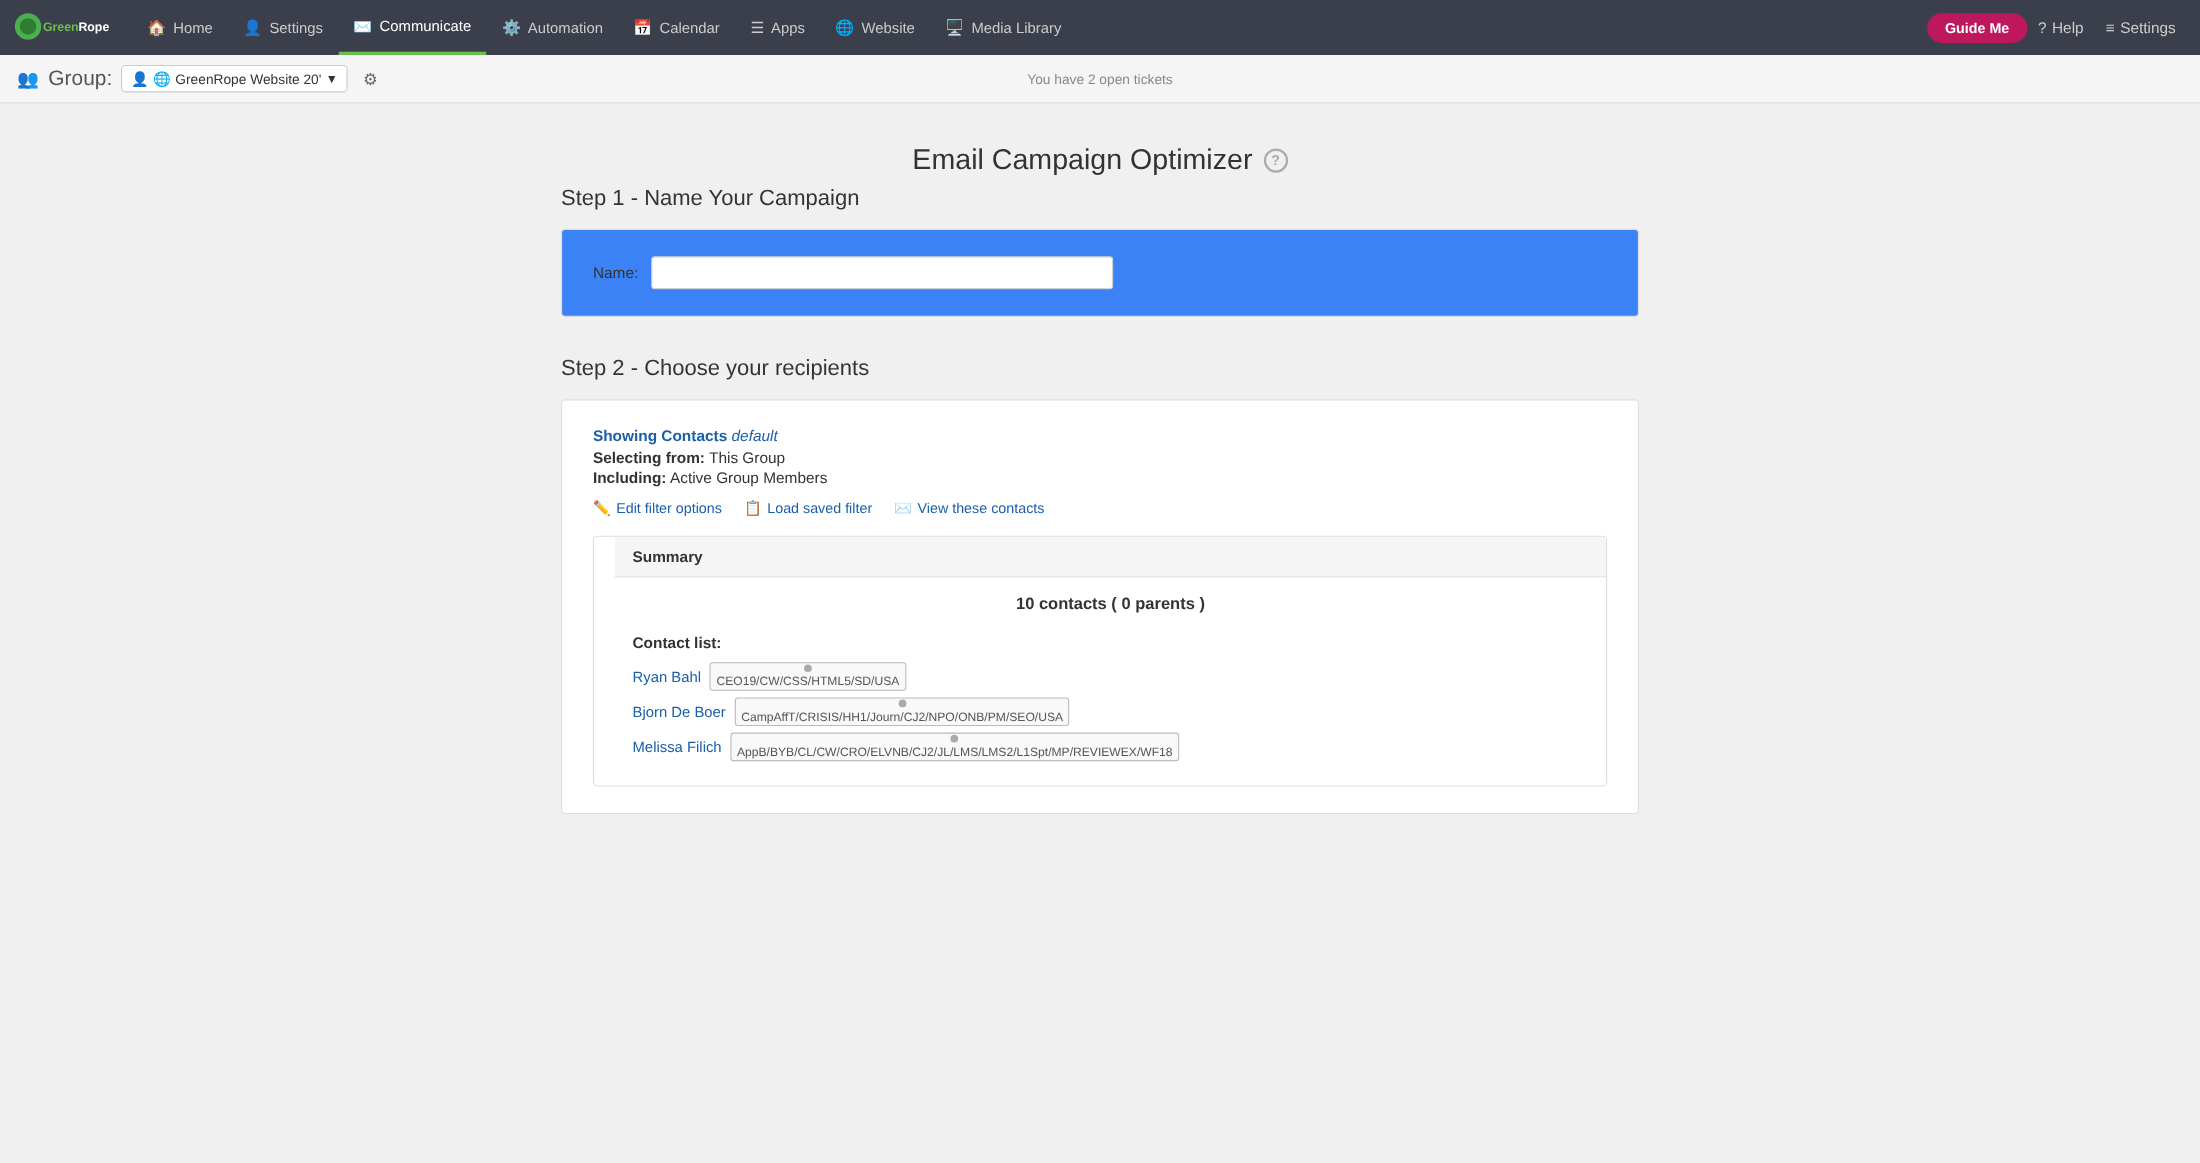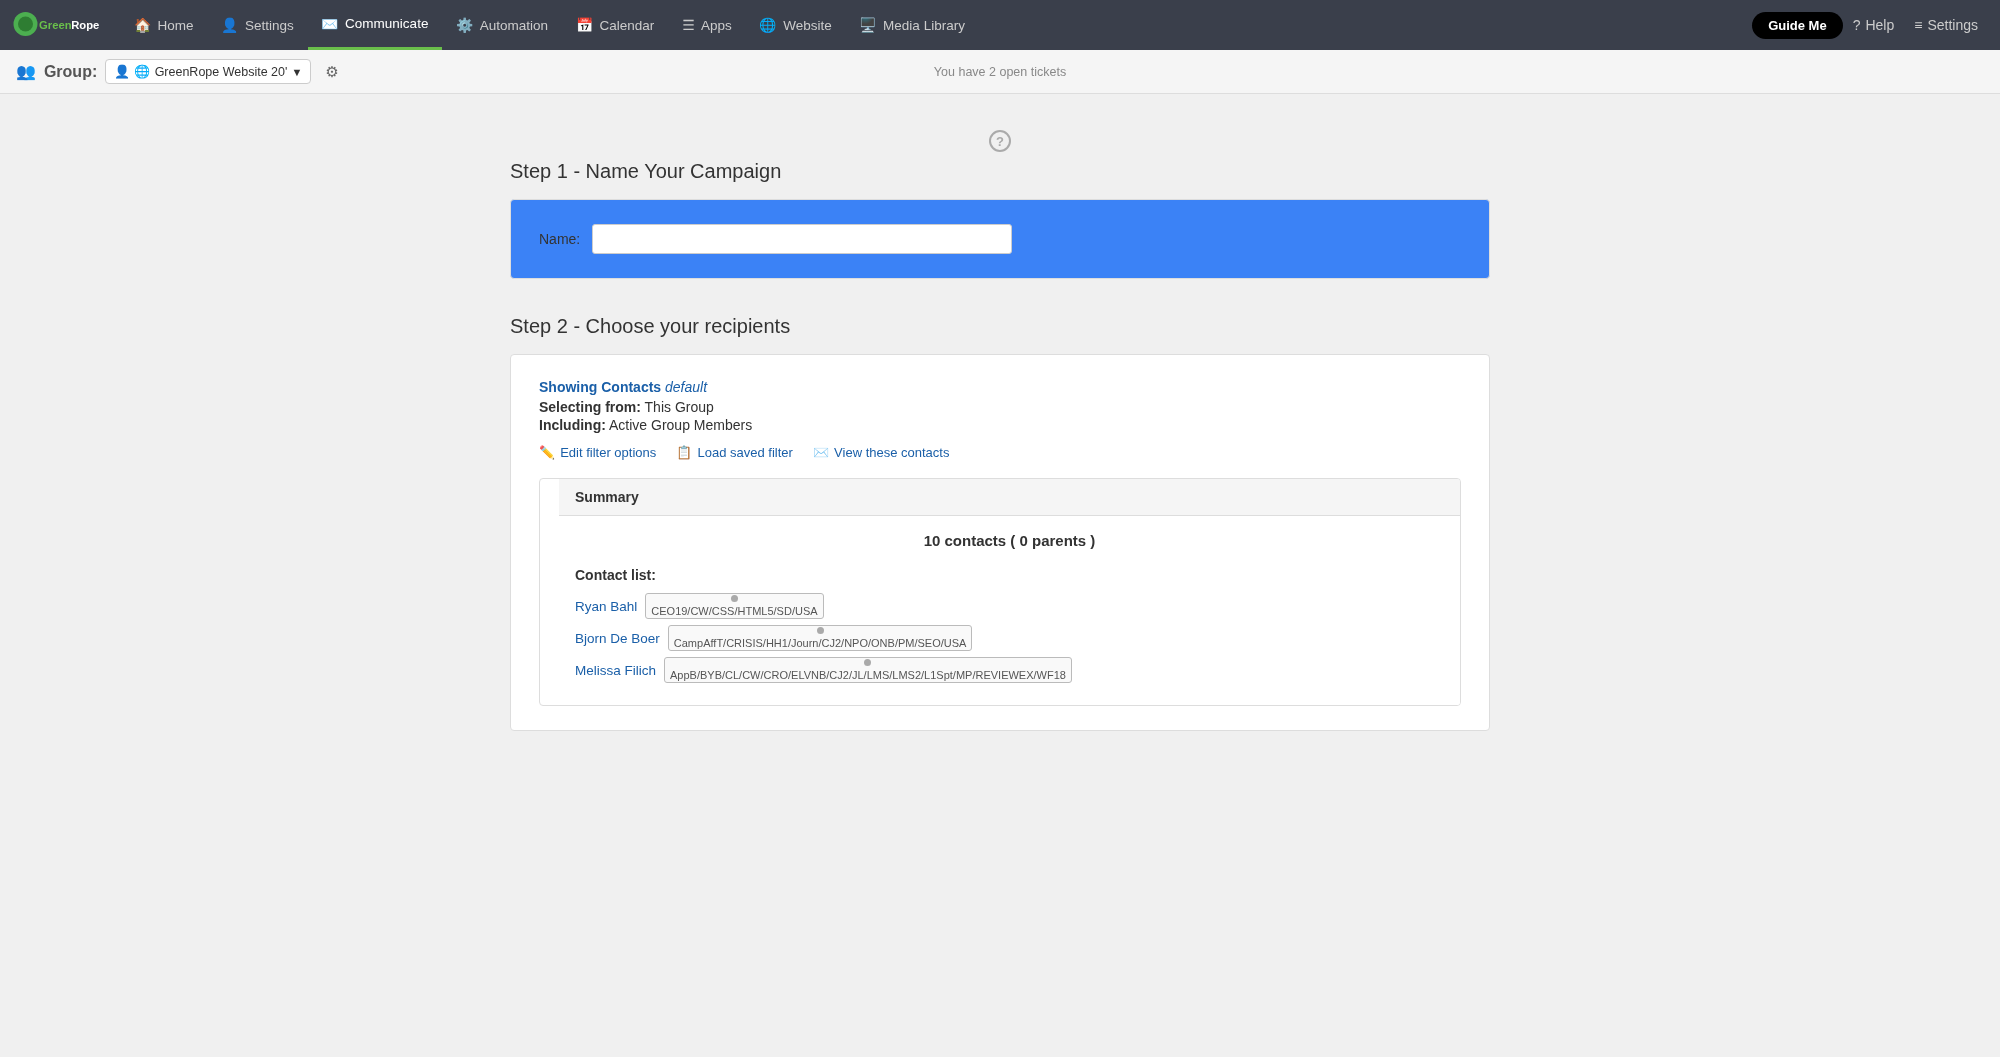--- a/index.html
+++ b/index.html
@@ -6,27 +6,27 @@
     body { font-family: -apple-system, BlinkMacSystemFont, 'Segoe UI', Arial, sans-serif; background: #f0f0f0; font-size: 14px; color: #333; }
 
     
     .nav { background: #3a3f4b; display: flex; align-items: center; height: 50px; padding: 0 12px; gap: 0; }
     .nav-logo { margin-right: 18px; }
     .nav-logo svg { width: 90px; height: 36px; }
     .nav-item { display: flex; align-items: center; gap: 6px; color: #ccc; padding: 0 14px; height: 50px; cursor: pointer; font-size: 13.5px; text-decoration: none; white-space: nowrap; }
     .nav-item.active { color: #fff; border-bottom: 3px solid #6abf4b; }
     .nav-icon { font-size: 14px; }
     .nav-spacer { flex: 1; }
-    .btn-guide { background: #000000; color: #fff; border: none; border-radius: 20px; padding: 6px 16px; font-size: 13px; cursor: pointer; font-weight: 600; }
+    .btn-guide { background: #be185d; color: #fff; border: none; border-radius: 20px; padding: 6px 16px; font-size: 13px; cursor: pointer; font-weight: 600; }
     .nav-help { color: #ccc; padding: 0 10px; cursor: pointer; display: flex; align-items: center; gap: 5px; }
     .nav-settings { color: #ccc; padding: 0 10px; cursor: pointer; display: flex; align-items: center; gap: 5px; }
 
     
     .subbar { background: #f5f5f5; border-bottom: 1px solid #ddd; display: flex; align-items: center; height: 44px; padding: 0 16px; gap: 8px; }
-    .subbar-label { font-size: 16px; color: #555; font-weight: 700; }
+    .subbar-label { font-size: 19px; color: #555; font-weight: 400; }
     .group-selector { display: flex; align-items: center; gap: 4px; background: #fff; border: 1px solid #ccc; border-radius: 4px; padding: 4px 8px; cursor: pointer; font-size: 12.5px; color: #333; }
     .gear-icon { color: #666; cursor: pointer; font-size: 15px; margin-left: 6px; }
     .open-ticket { position: absolute; left: 50%; transform: translateX(-50%); font-size: 12.5px; color: #888; }
 
     
     .main { padding: 36px 60px; max-width: 1100px; margin: 0 auto; }
     .page-title-row { display: flex; align-items: center; justify-content: center; gap: 10px; margin-bottom: 8px; }
     .page-title { font-size: 26px; font-weight: 400; color: #333; }
     .help-icon { width: 22px; height: 22px; border-radius: 50%; border: 2px solid #aaa; display: flex; align-items: center; justify-content: center; color: #aaa; font-size: 13px; cursor: pointer; font-weight: 700; }
     .subtitle-row { display: flex; align-items: center; justify-content: center; gap: 10px; margin-bottom: 36px; font-size: 13.5px; color: #555; }
@@ -131,20 +131,21 @@
     <span>GreenRope Website 20'</span>
     <span style="font-size:11px;">▼</span>
   </div>
   <span class="gear-icon">⚙</span>
   <span class="open-ticket">You have 2 open tickets</span>
 </div>
 
 <div class="main">
 
   <div class="page-title-row">
+    <h1 class="page-title">Email Campaign Optimizer</h1>
     <div class="help-icon">?</div>
   </div>
 
 
   <h2 class="step-title">Step 1 - Name Your Campaign</h2>
   <div class="step-box">
     <div class="name-row">
       <label class="name-label">Name:</label>
       <input class="name-input" type="text" placeholder="" style="">
     </div>

